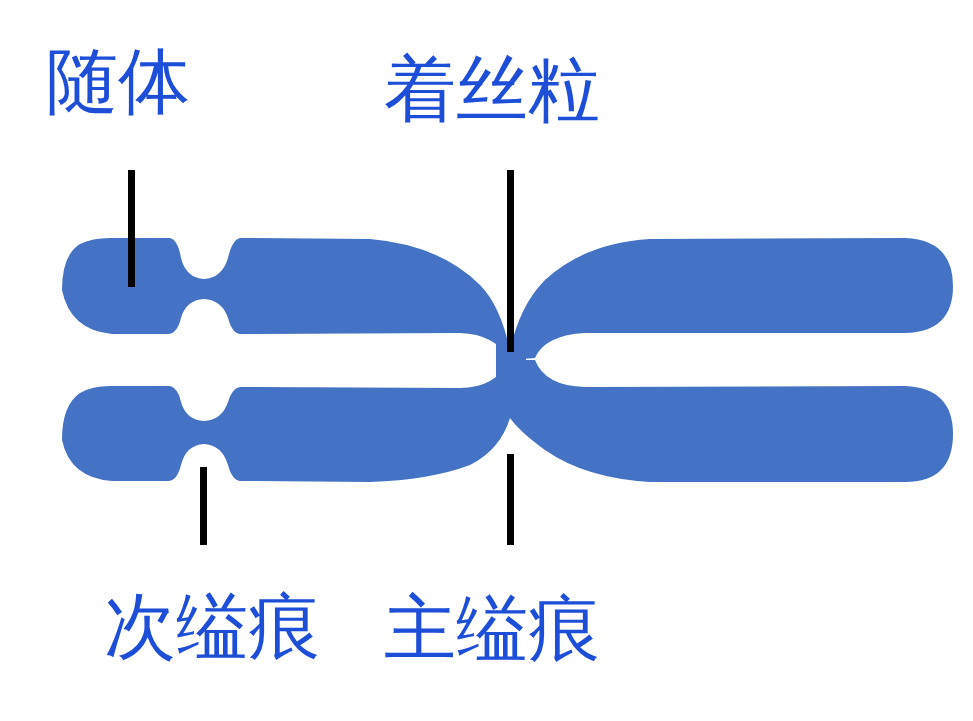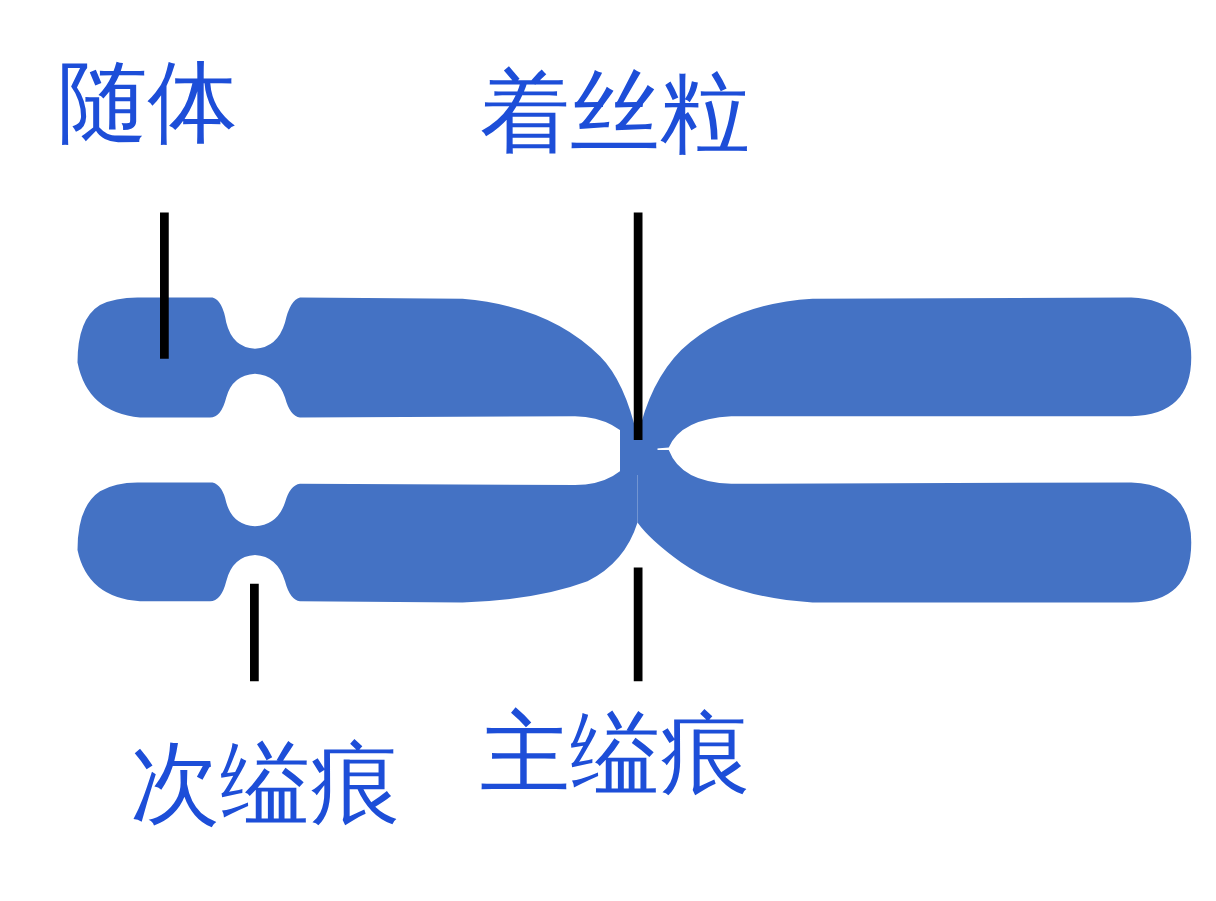--- a/index.html
+++ b/index.html
@@ -81,13 +81,13 @@
     <rect x="128" y="170" width="7" height="117"></rect>
     <rect x="507" y="170" width="7" height="182"></rect>
     <rect x="200" y="467" width="7" height="78"></rect>
     <rect x="507" y="454" width="7" height="91"></rect>
   </g>
 </svg>
 
 <div class="label" style="left:46px; top:45px;">随体</div>
 <div class="label" style="left:384px; top:33px;margin-top:20px;">着丝粒</div>
 <div class="label" style="left:76px; top:590px;margin-left:28px;">次缢痕</div>
-<div class="label" style="left:384px; top:566px;text-align:right;">主缢痕</div>
+<div class="label" style="left:384px; top:592px;text-align:right;">主缢痕</div>
 
 </body></html>

